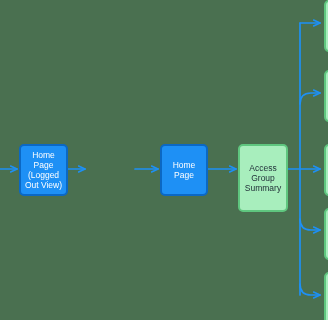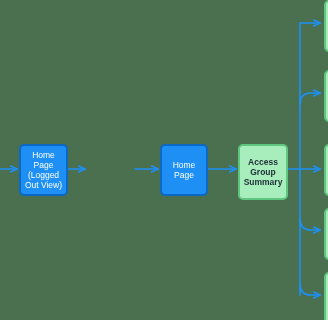--- a/index.html
+++ b/index.html
@@ -99,21 +99,21 @@
 (Logged
 Out View)</span>
   </div>
 
 
   <div class="node node-blue" style="left:160px; top:144px; width:48px; height:52px;">
     <span class="node-label">Home
 Page</span>
   </div>
 
-  <div class="node node-green" style="left:238px; top:144px; width:50px; height:56px;font-weight:bold;">
+  <div class="node node-green" style="left:238px; top:144px; width:50px; height:68px;">
     <span class="node-label">Access
 Group
 Summary</span>
   </div>
 
   <div class="node-green-edge" style="top:0px;   height:52px;"></div>
   <div class="node-green-edge" style="top:70px;  height:52px;"></div>
   <div class="node-green-edge" style="top:144px; height:52px;"></div>
   <div class="node-green-edge" style="top:208px; height:52px;"></div>
   <div class="node-green-edge" style="top:272px; height:52px;"></div>

